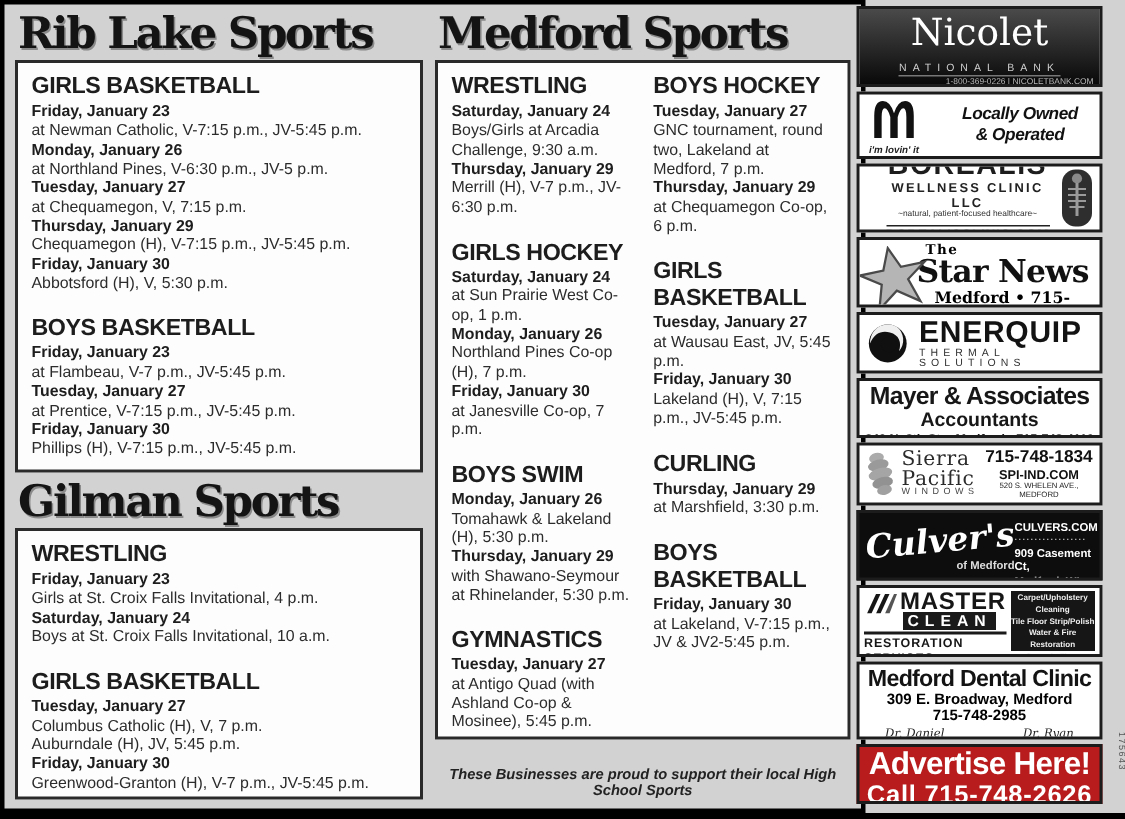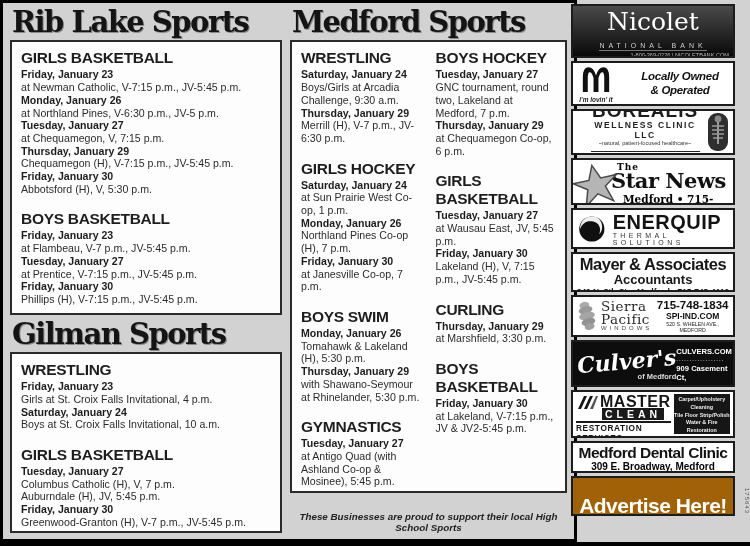--- a/index.html
+++ b/index.html
@@ -96,28 +96,28 @@
   
   .ad.master { height:48px; display:flex; gap:3px; padding:2px 3px; }
   .mc-left { flex:1.45; }
   .mc-row1 { display:flex; align-items:center; gap:2px; }
   .mc-name1 { font-size:16px; font-weight:900; letter-spacing:0.5px; color:#161616; line-height:1; }
   .mc-name2 { background:#1a1a1a; color:#fff; font-weight:900; font-size:10.5px; letter-spacing:4px; padding:0 3px; margin-left:26px; margin-top:-2px; width:fit-content; }
   .mc-sub { border-top:2px solid #1a1a1a; border-bottom:2px solid #1a1a1a; font-size:8.3px; font-weight:900; letter-spacing:0.6px; margin-top:1px; color:#161616; }
   .mc-services { flex:1; background:#161616; color:#eee; font-size:5.4px; font-weight:bold; text-align:center; line-height:1.45; padding-top:2px; }
 
   
-  .ad.dental { height:32px; text-align:center; padding-top:2px; }
+  .ad.dental { height:52px; text-align:center; padding-top:2px; }
   .den-name { font-size:15.5px; font-weight:900; letter-spacing:-0.5px; color:#131313; line-height:1.05; }
   .den-addr { font-size:10px; font-weight:900; line-height:1.1; }
   .den-phone { font-size:10px; font-weight:900; line-height:1.1; }
   .den-docs { display:flex; justify-content:center; gap:18px; font-family:"DejaVu Serif", serif; font-style:italic; font-size:7.8px; margin-top:1px; color:#222; }
 
   
-  .ad.advertise { height:40px; background:#a16207; color:#fff; text-align:center; padding-top:17px; }
+  .ad.advertise { height:40px; background:#b91c1c; color:#fff; text-align:center; padding-top:1px; }
   .adv-1 { font-size:21px; font-weight:900; letter-spacing:-0.5px; line-height:1.05; }
   .adv-2 { font-size:17px; font-weight:900; letter-spacing:0.5px; line-height:1; }
 
   .vertical-code { position:absolute; right:0px; bottom:28px; writing-mode:vertical-rl;
                    font-size:6px; color:#555; letter-spacing:1px; }
 </style>
 </head>
 <body>
 
 <div class="page">

